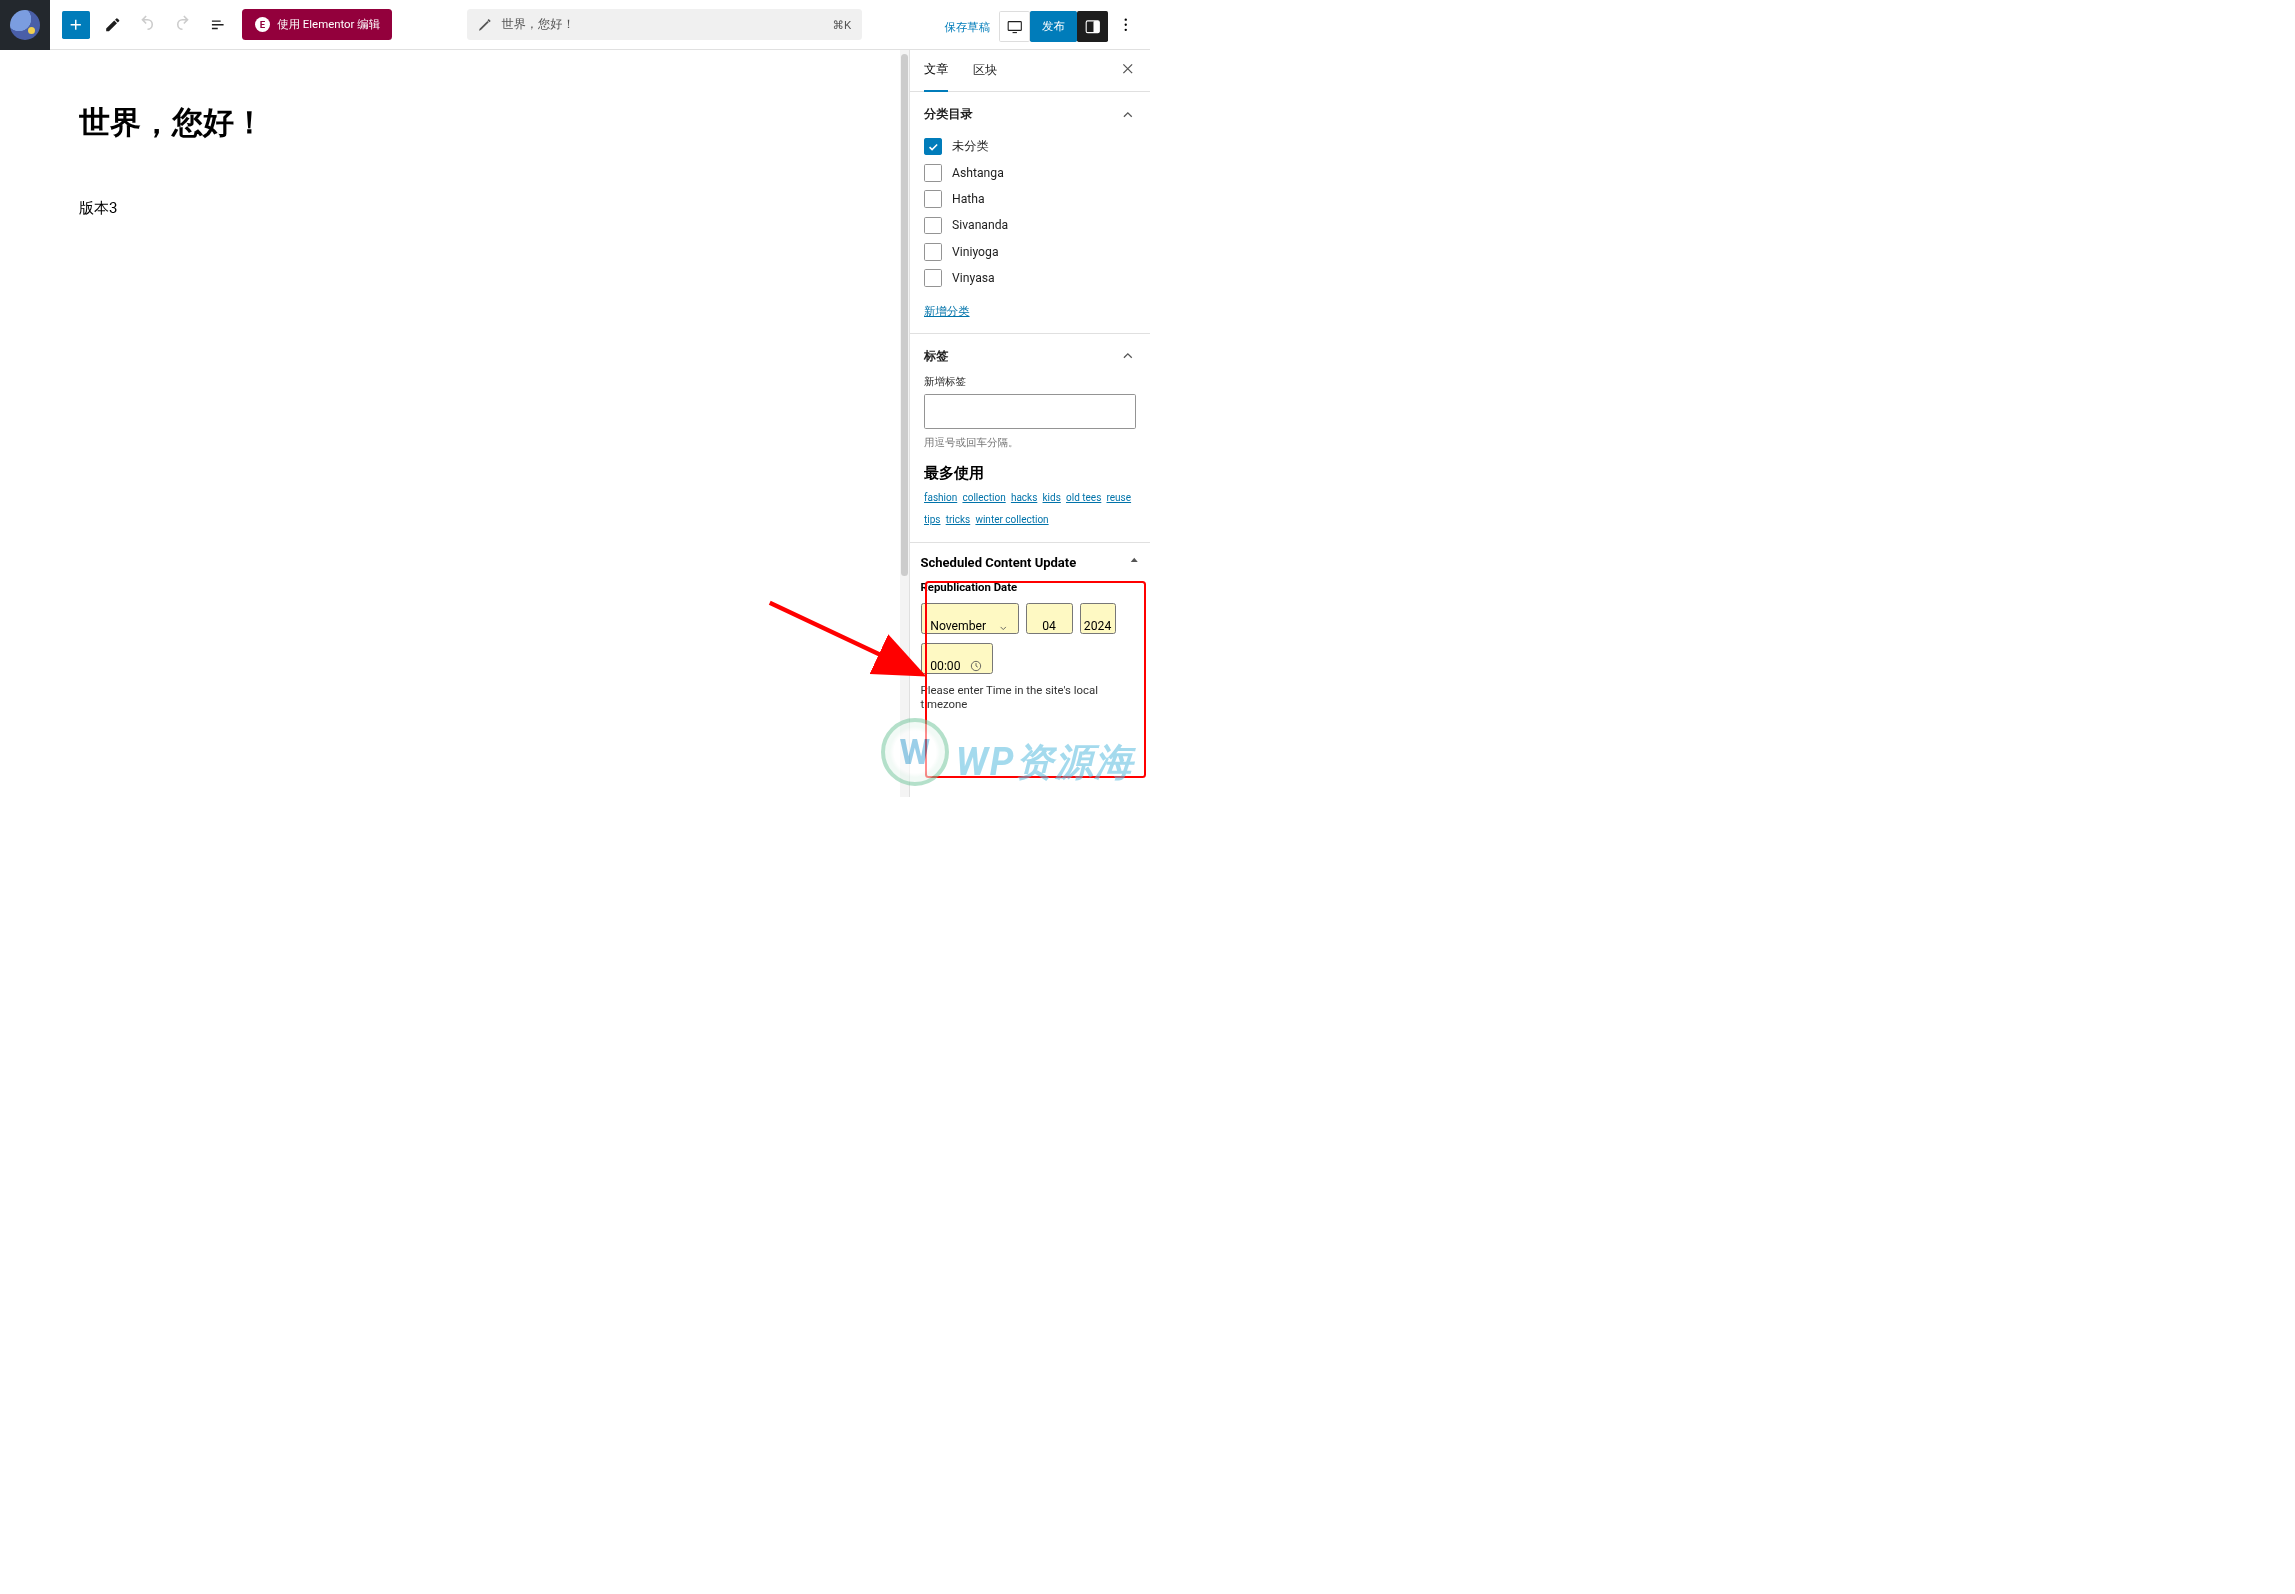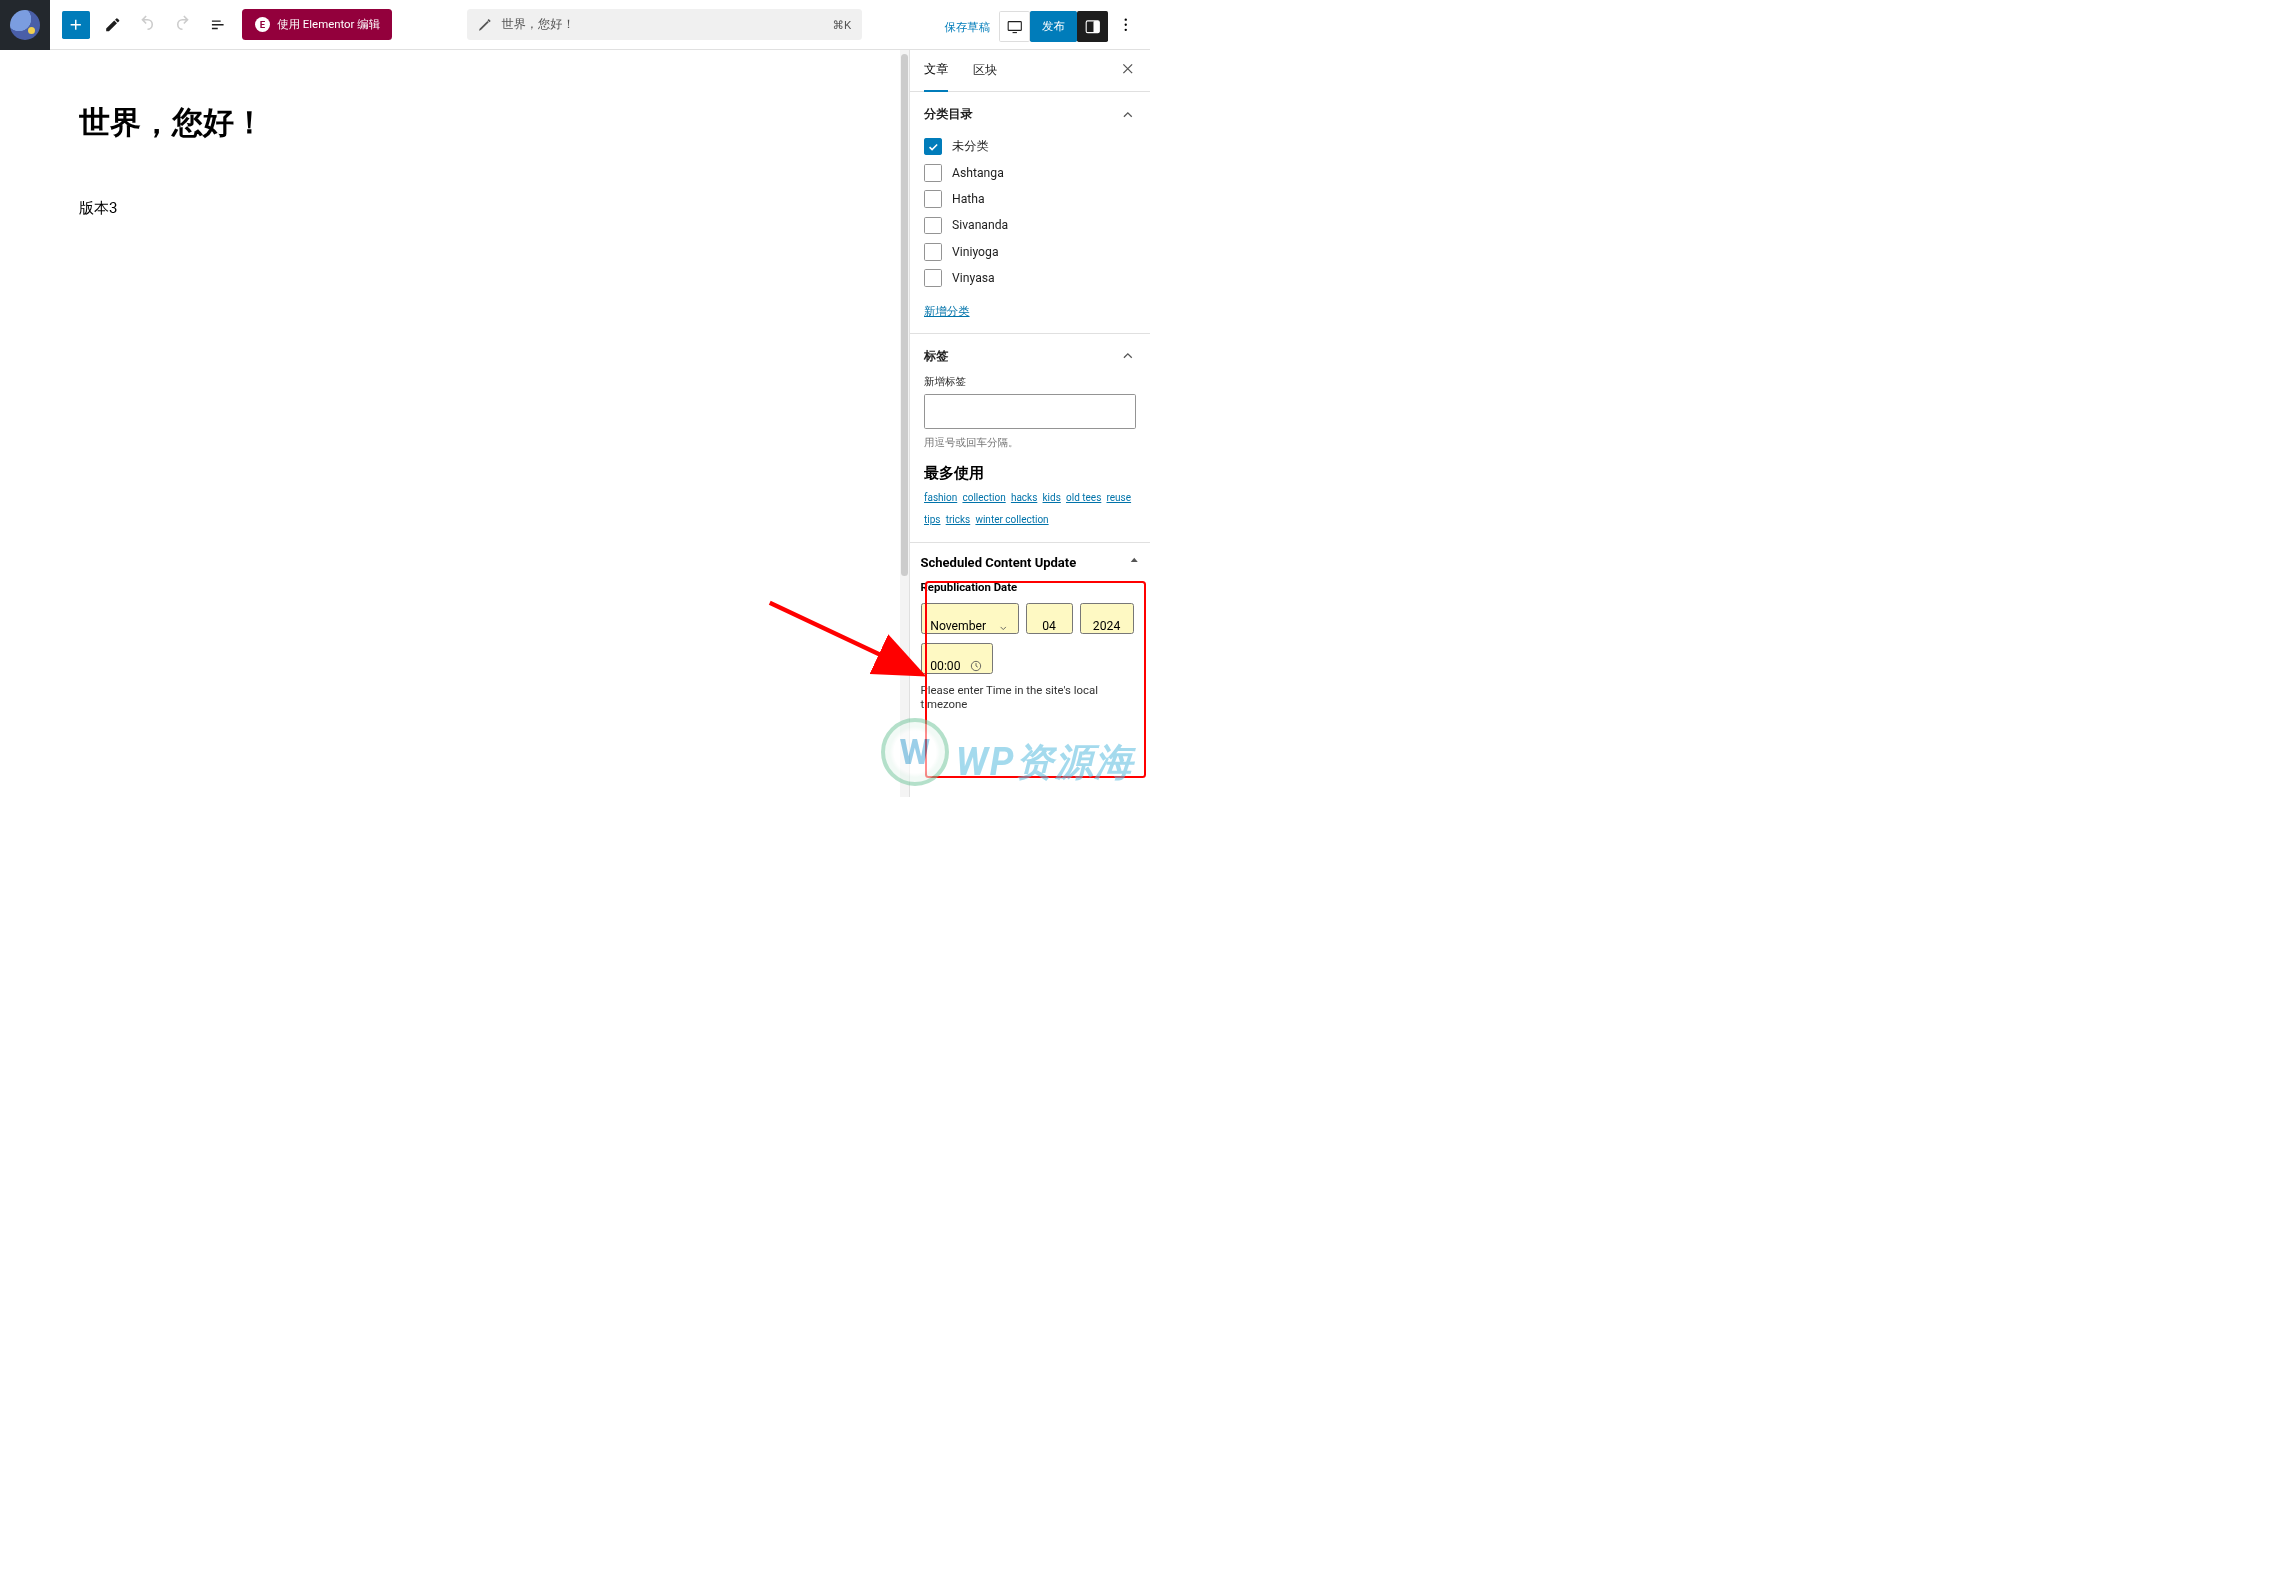--- a/index.html
+++ b/index.html
@@ -251,21 +251,21 @@
       <div class="scu-row">
         <div class="sel">
           <span>November</span>
           <svg width="10.5" height="10.5" viewBox="0 0 24 24">
               <path d="M6 9l6 6 6-6" fill="none" stroke="#555" stroke-width="2"></path>
             </svg>
         </div>
         <div class="inp" style="width:47px;justify-content:center;">
             <span>04</span>
           </div>
-        <div class="inp" style="width:54px;justify-content:center;">
+        <div class="inp" style="width:36px;justify-content:center;">
             <span>2024</span>
           </div>
       </div>
       <div class="scu-row">
         <div class="inp time">
           <span>00:00</span>
           <svg width="14" height="14" viewBox="0 0 24 24">
               <circle cx="12" cy="12" r="8" fill="none" stroke="#555" stroke-width="1.5"></circle>
               <path d="M12 7v5l3 2" fill="none" stroke="#555" stroke-width="1.5"></path>
             </svg>

